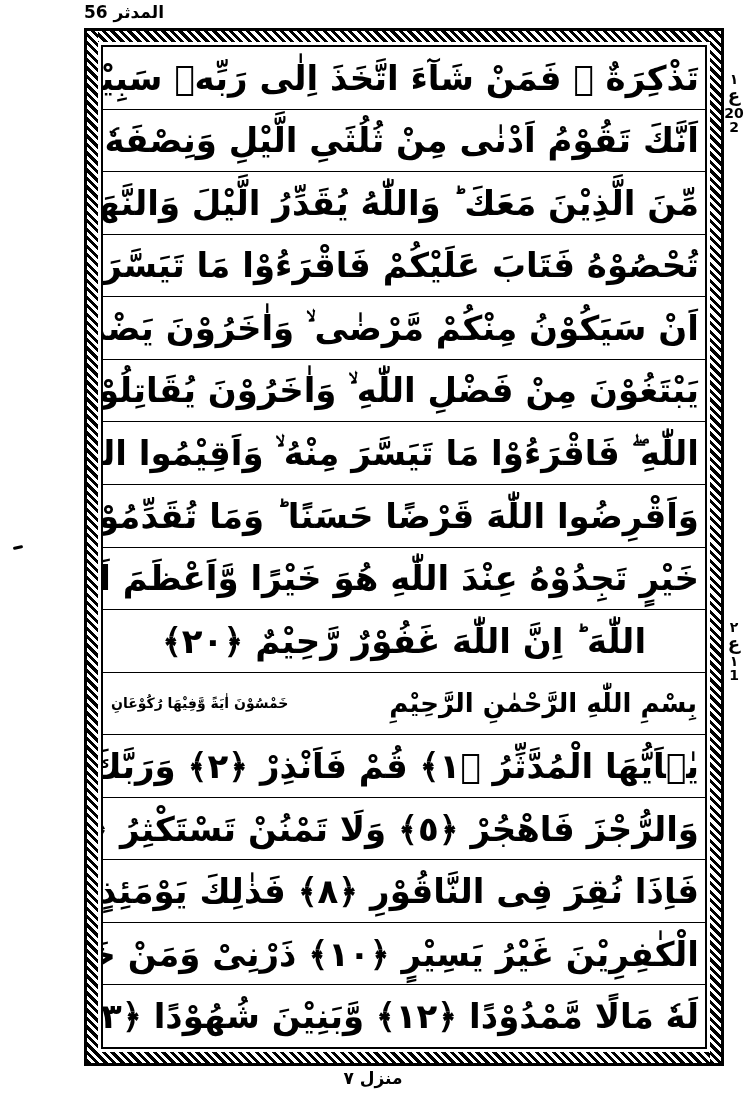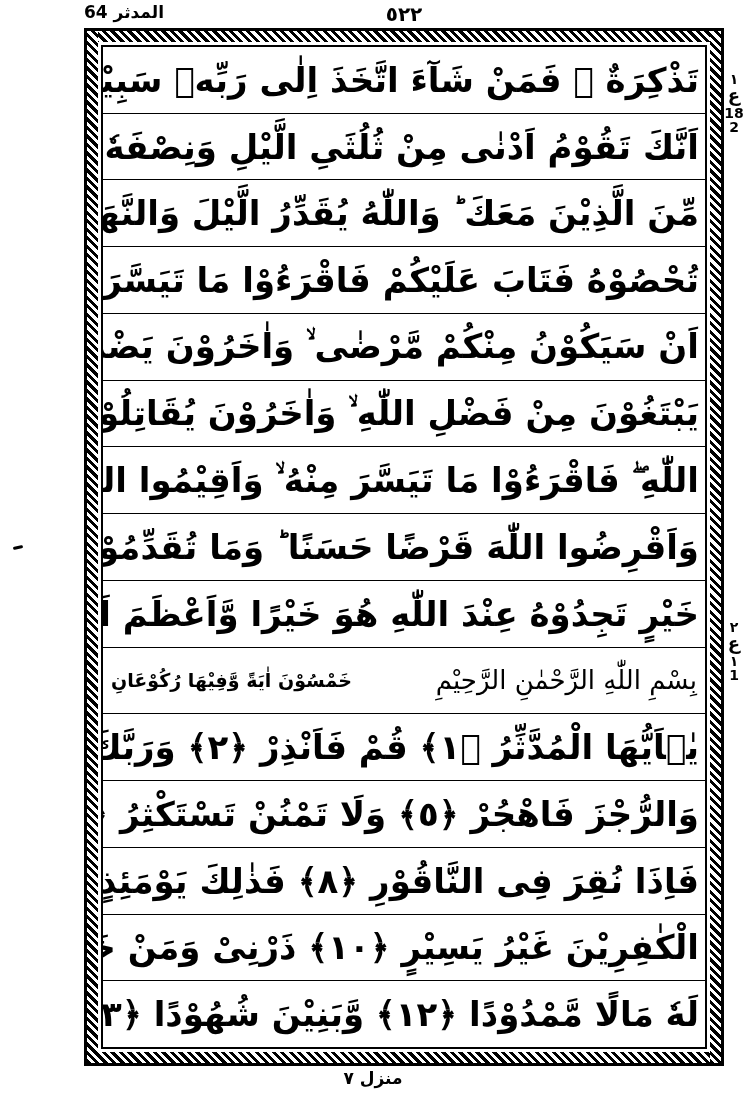--- a/index.html
+++ b/index.html
@@ -31,39 +31,38 @@
       border-bottom: 1.5px solid #000; direction: rtl; font-family: "DejaVu Sans", sans-serif;
       font-size: 34px; font-weight: bold; white-space: nowrap; overflow: hidden;
       letter-spacing: 0; padding: 0 6px; }
     .line:last-child { border-bottom: none; }
     .line .content { width: 100%; text-align: justify; text-align-last: justify; }
     .line.centered .content { text-align: center; text-align-last: center; }
 
     .surah-header { flex: 1; display: flex; align-items: center; justify-content: space-between;
       border-bottom: 1.5px solid #000; direction: rtl; padding: 0 8px;
       background: #fff; }
-    .surah-header .info { font-size: 19px; font-weight: bold; }
-    .surah-header .bismillah { font-size: 26px; font-weight: normal; }
+    .surah-header .info { font-size: 14px; font-weight: bold; }
+    .surah-header .bismillah { font-size: 26px; font-weight: bold; }
 
     .margin-note { position: absolute; right: 2px; width: 20px; text-align: center;
       font-size: 14px; font-weight: bold; line-height: 1.05; direction: rtl; }
     .margin-note .sym { font-size: 18px; display: block; }
 
     .footer { position: absolute; top: 1068px; left: 0; width: 746px; text-align: center;
       font-size: 17px; font-weight: bold; direction: rtl; }
 
     .stray-mark { position: absolute; left: 13px; top: 546px; width: 10px; height: 3px;
       background: #000; border-radius: 2px; transform: rotate(-12deg); }
   </style>
 </head>
 <body>
 
 <div class="header">
-  <span class="left">المدثر 64</span>
-  <span class="center">٥٢٢</span>
+  <span class="left">المدثر 56</span>
   <span class="right">تبٰرك الذى ٢٩</span>
 </div>
 
 <div class="frame">
   <div class="ornament orn-top"></div>
   <div class="ornament orn-bottom"></div>
   <div class="ornament orn-left"></div>
   <div class="ornament orn-right"></div>
 
   <div class="text-area">
@@ -87,20 +86,23 @@
       </div>
     <div class="line">
         <span class="content">اللّٰهِ ۖ فَاقْرَءُوْا مَا تَيَسَّرَ مِنْهُ ۙ وَاَقِيْمُوا الصَّلٰوةَ وَاٰتُوا الزَّكٰوةَ</span>
       </div>
     <div class="line">
         <span class="content">وَاَقْرِضُوا اللّٰهَ قَرْضًا حَسَنًا ؕ وَمَا تُقَدِّمُوْا لِاَنْفُسِكُمْ مِّنْ</span>
       </div>
     <div class="line">
         <span class="content">خَيْرٍ تَجِدُوْهُ عِنْدَ اللّٰهِ هُوَ خَيْرًا وَّاَعْظَمَ اَجْرًا ؕ وَاسْتَغْفِرُوا</span>
       </div>
+    <div class="line centered">
+        <span class="content">اللّٰهَ ؕ اِنَّ اللّٰهَ غَفُوْرٌ رَّحِيْمٌ ﴿٢٠﴾</span>
+      </div>
 
     <div class="surah-header">
       <span class="bismillah">بِسْمِ اللّٰهِ الرَّحْمٰنِ الرَّحِيْمِ</span>
       <span class="info">خَمْسُوْنَ اٰيَةً وَّفِيْهَا رُكُوْعَانِ</span>
     </div>
 
     <div class="line">
         <span class="content">يٰۤاَيُّهَا الْمُدَّثِّرُ ﴿١﴾ قُمْ فَاَنْذِرْ ﴿٢﴾ وَرَبَّكَ فَكَبِّرْ ﴿٣﴾ وَثِيَابَكَ فَطَهِّرْ ﴿٤﴾</span>
       </div>
     <div class="line">
@@ -114,21 +116,21 @@
       </div>
     <div class="line">
         <span class="content">لَهٗ مَالًا مَّمْدُوْدًا ﴿١٢﴾ وَّبَنِيْنَ شُهُوْدًا ﴿١٣﴾ وَّمَهَّدْتُّ لَهٗ تَمْهِيْدًا ﴿١٤﴾</span>
       </div>
   </div>
 </div>
 
 <div class="margin-note" style="top: 72px;">
   <span>١</span>
   <span class="sym">ع</span>
-  <span>18</span><br>
+  <span>20</span><br>
   <span>2</span>
 </div>
 
 <div class="margin-note" style="top: 620px;">
   <span>٢</span>
   <span class="sym">ع</span>
   <span>١</span><br>
   <span>1</span>
 </div>
 

